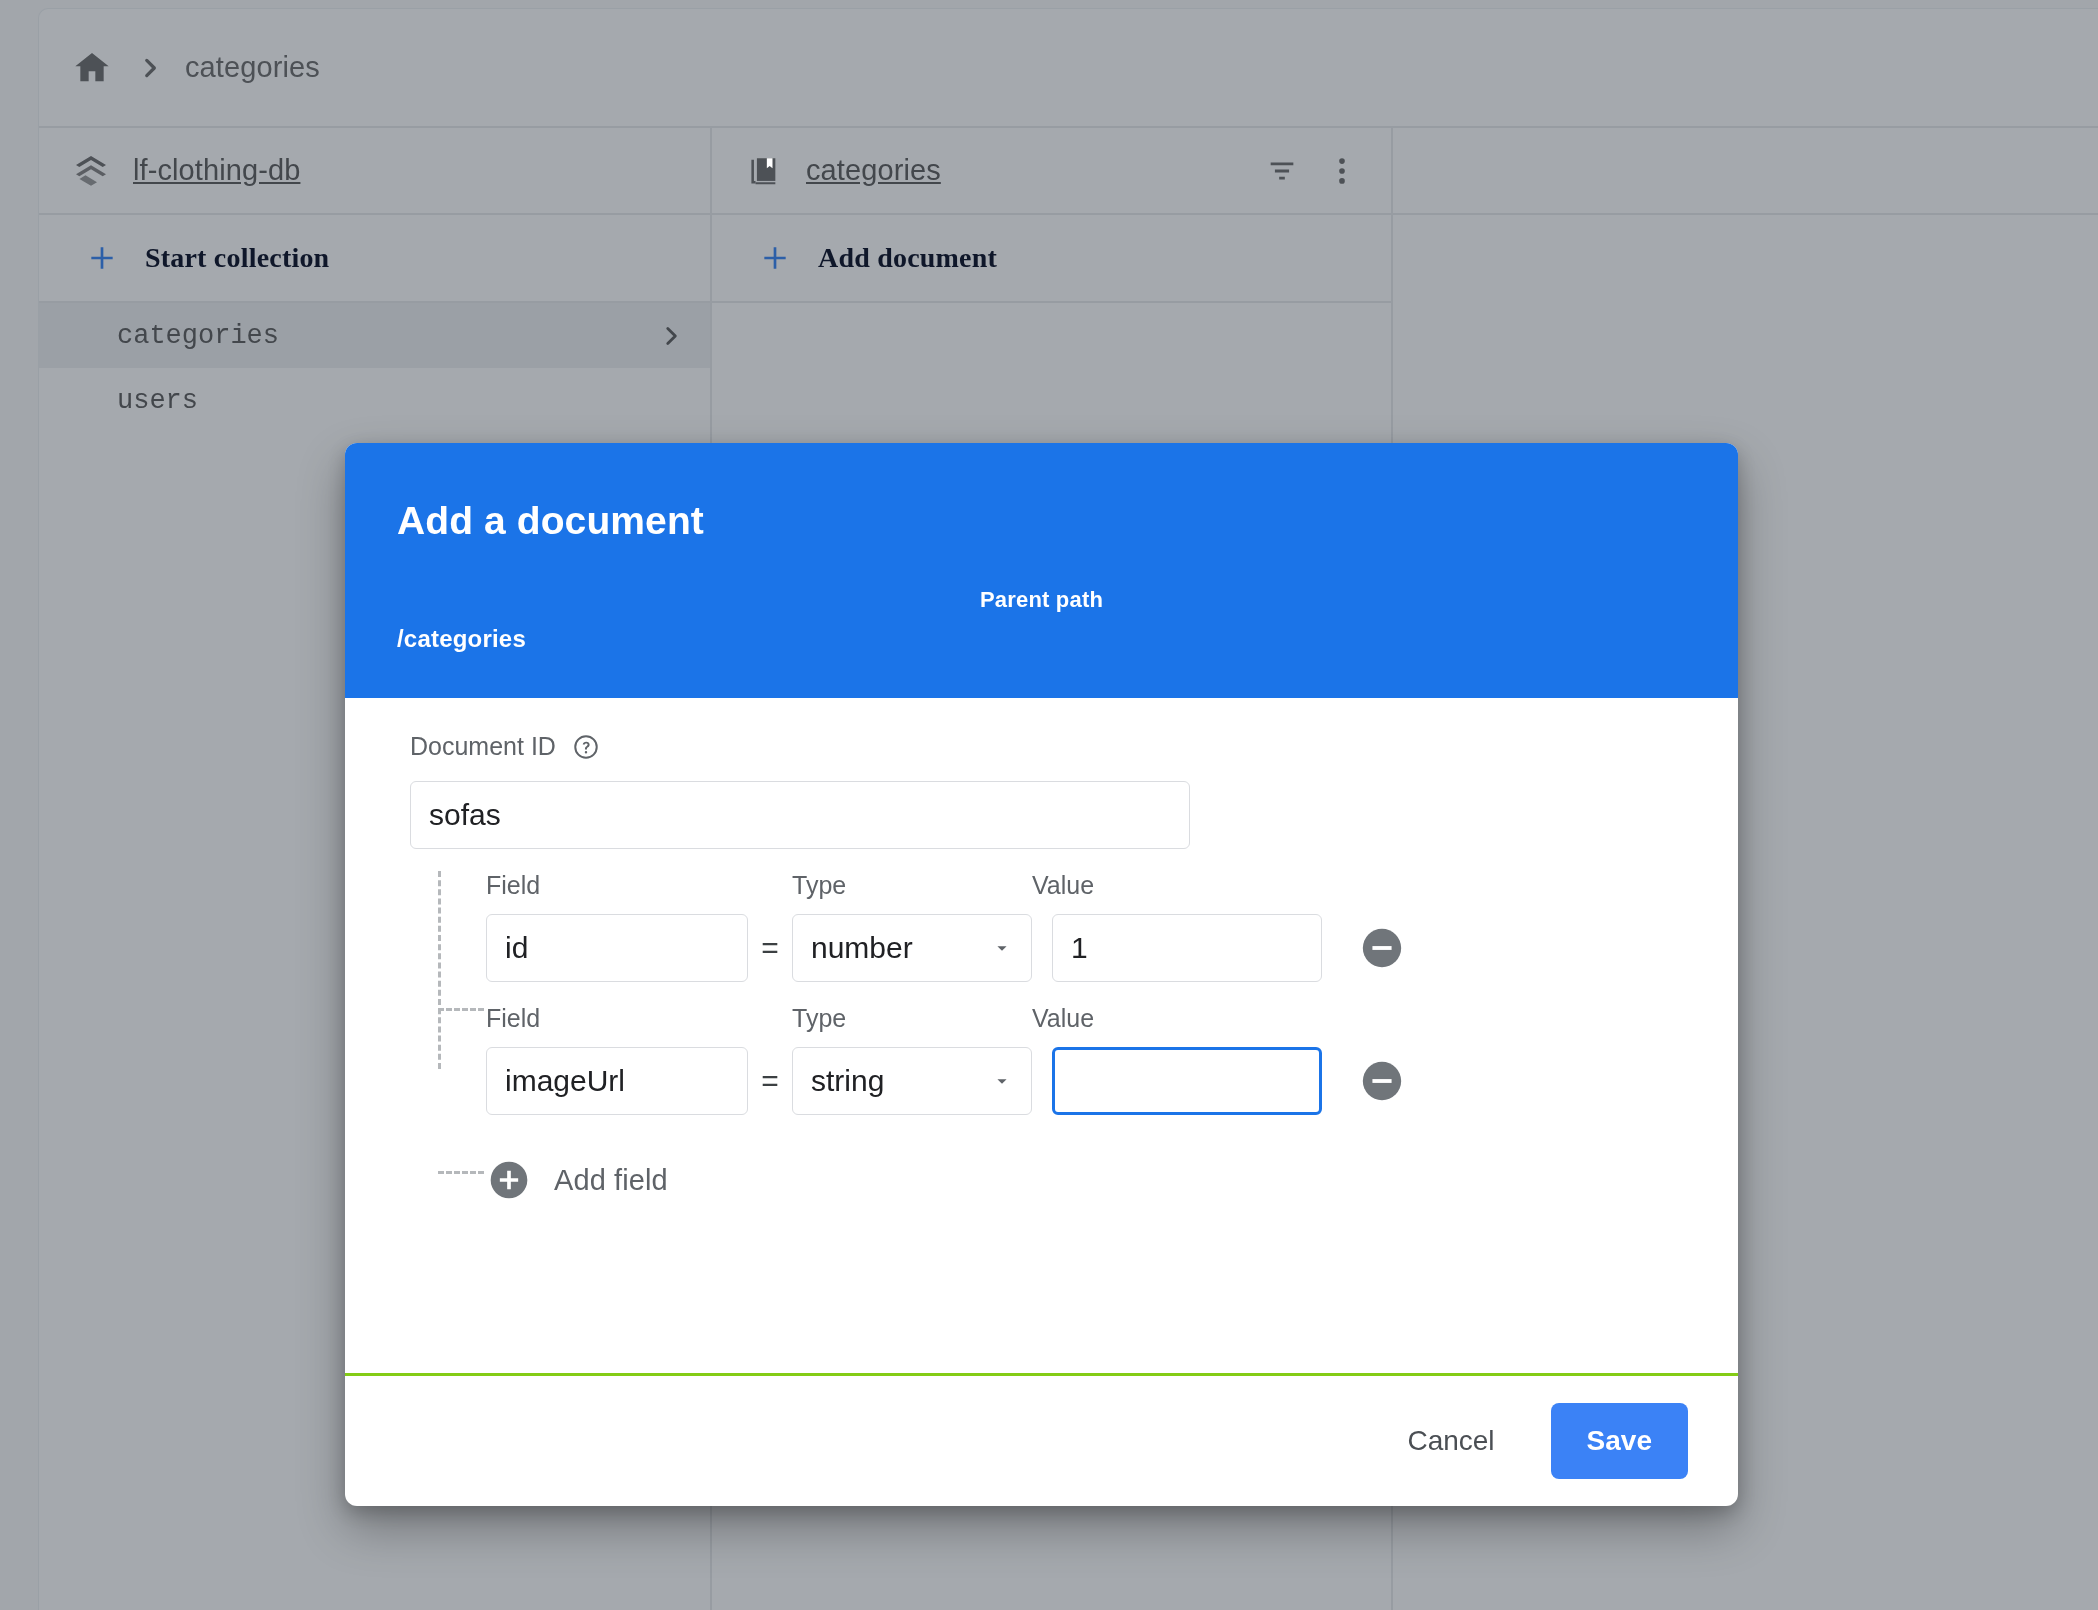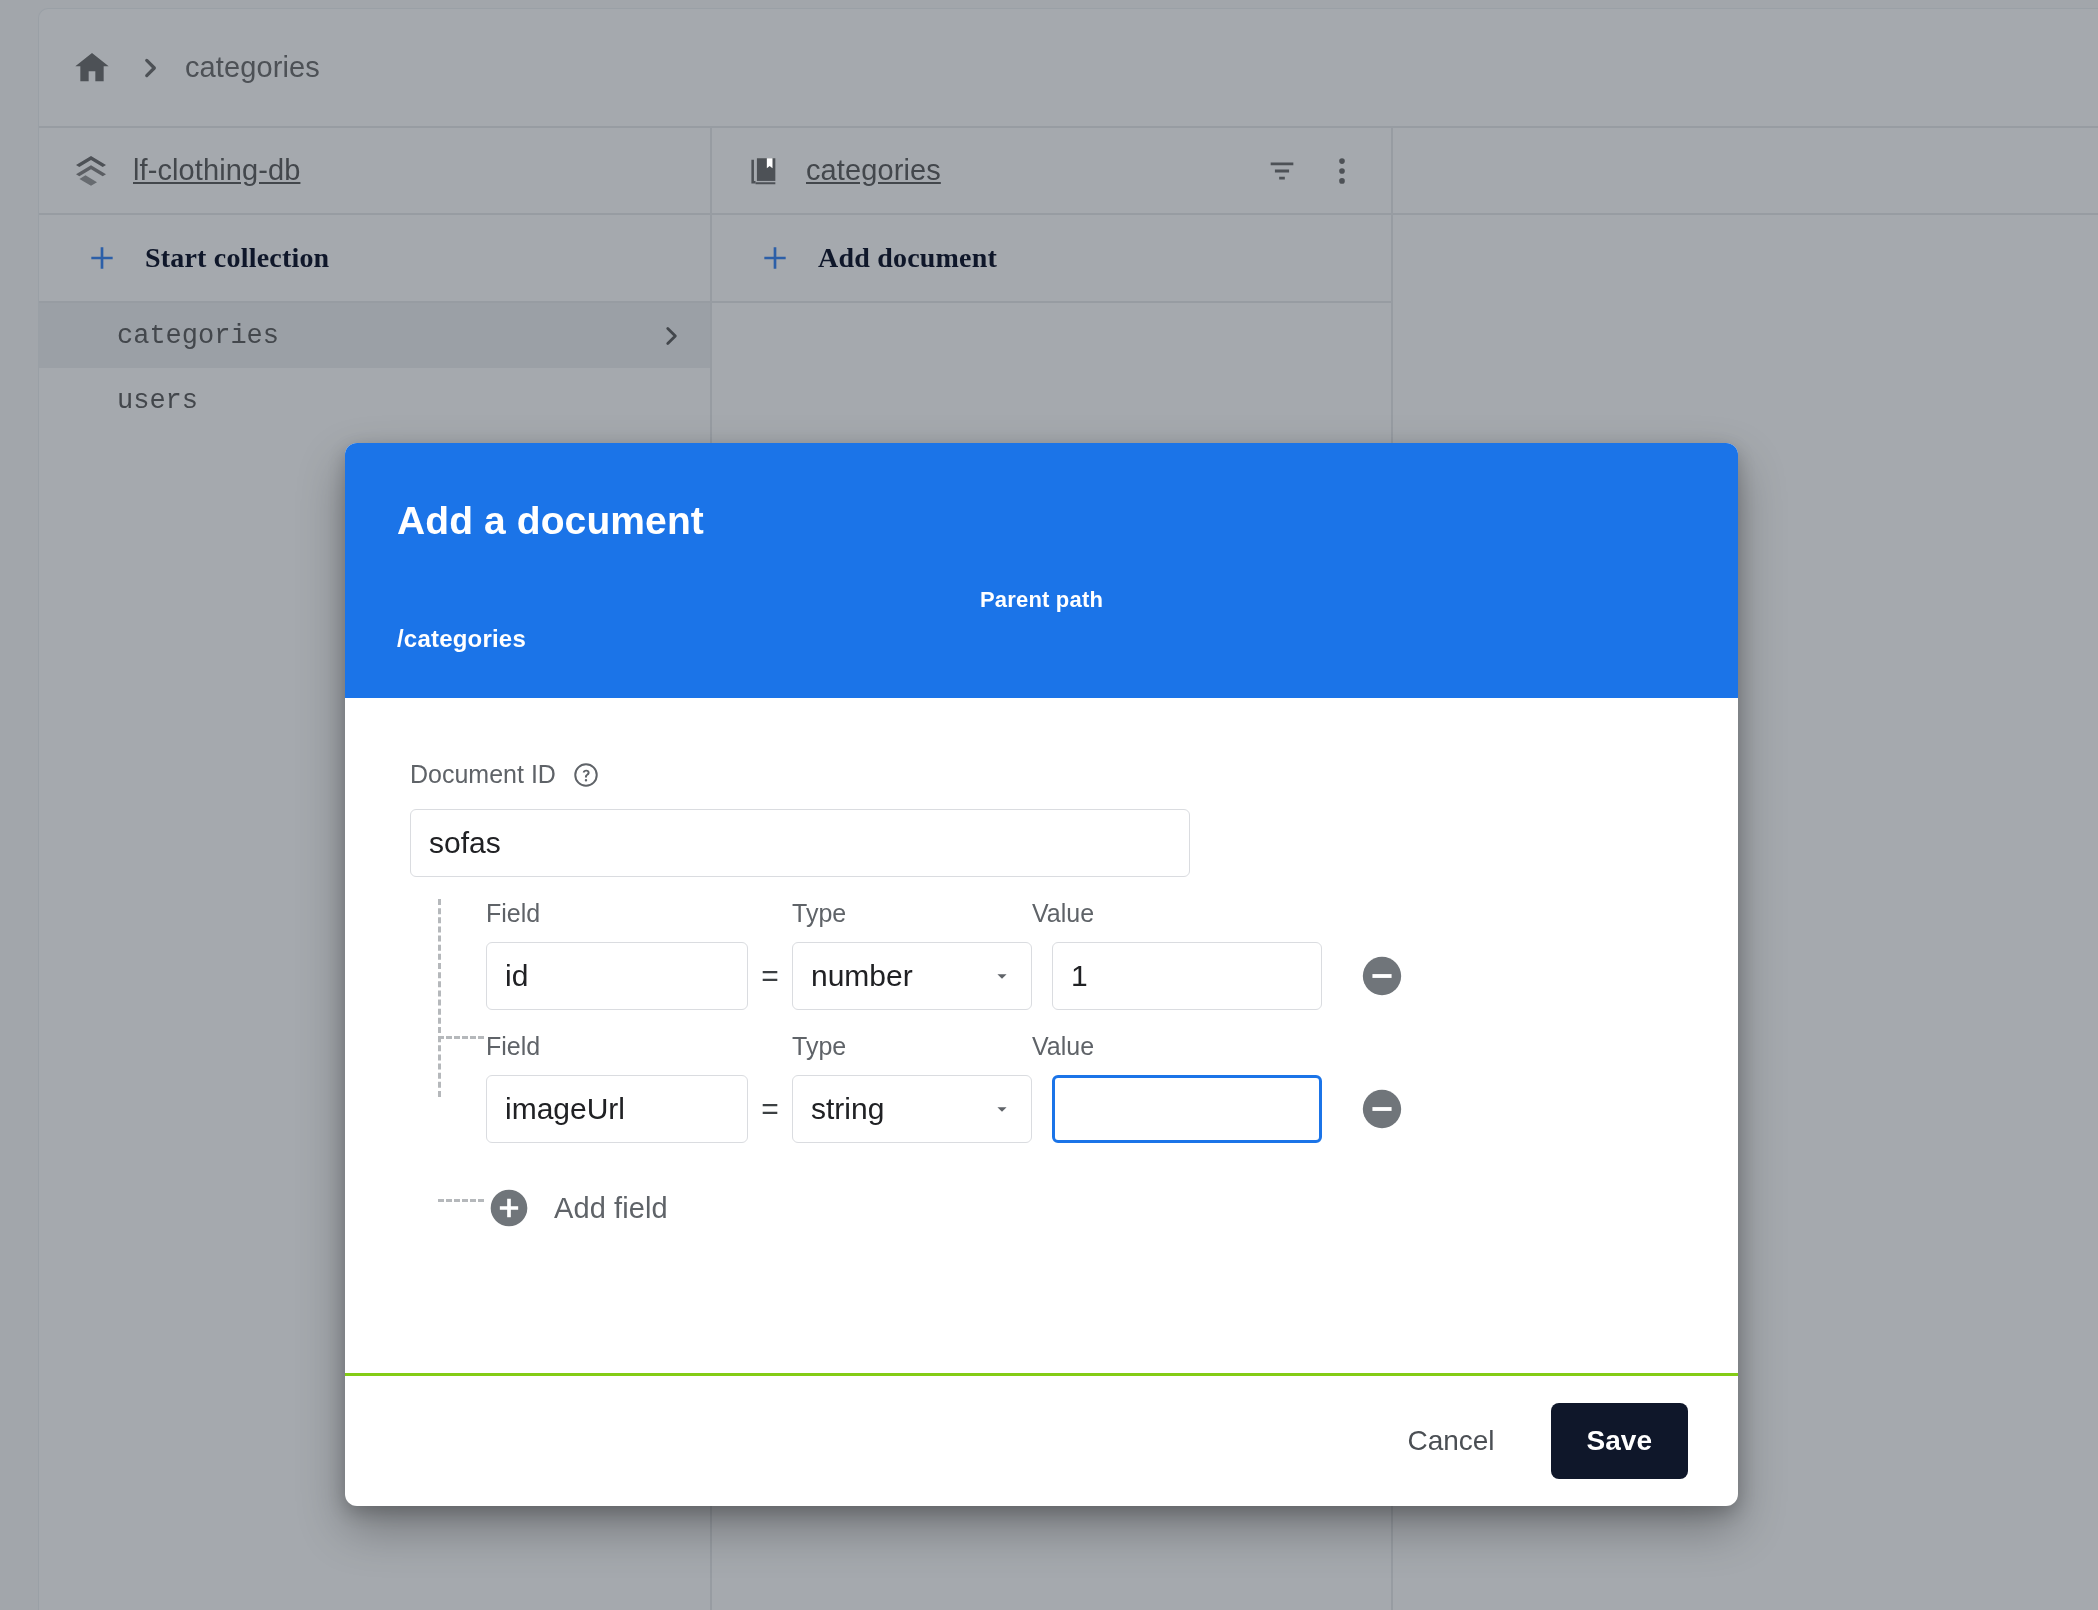--- a/index.html
+++ b/index.html
@@ -123,21 +123,20 @@
   .dialog {
     position: absolute;
     left: 345px; top: 443px;
     width: 1393px; height: 1063px;
     background: #ffffff;
     border-radius: 12px;
     box-shadow: 0 22px 48px rgba(0,0,0,.30), 0 6px 18px rgba(0,0,0,.20);
     overflow: hidden;
     display: flex;
     flex-direction: column;
-    gap: 28px;
   }
 
   .dlg-header {
     background: #1b74e8;
     color: #fff;
     padding: 56px 52px 34px 52px;
     height: 255px;
     flex: 0 0 auto;
   }
   .dlg-title {
@@ -289,21 +288,21 @@
     border-radius: 6px;
     background: transparent;
     border: none;
     font-family: inherit;
     cursor: pointer;
   }
   .btn-filled {
     font-size: 28px;
     font-weight: bold;
     color: #fff;
-    background: #0f172a;
+    background: #3b82f6;
     border: none;
     border-radius: 8px;
     padding: 22px 36px;
     margin-left: 20px;
     font-family: inherit;
     cursor: pointer;
   }
 </style>
 </head>
 <body>

